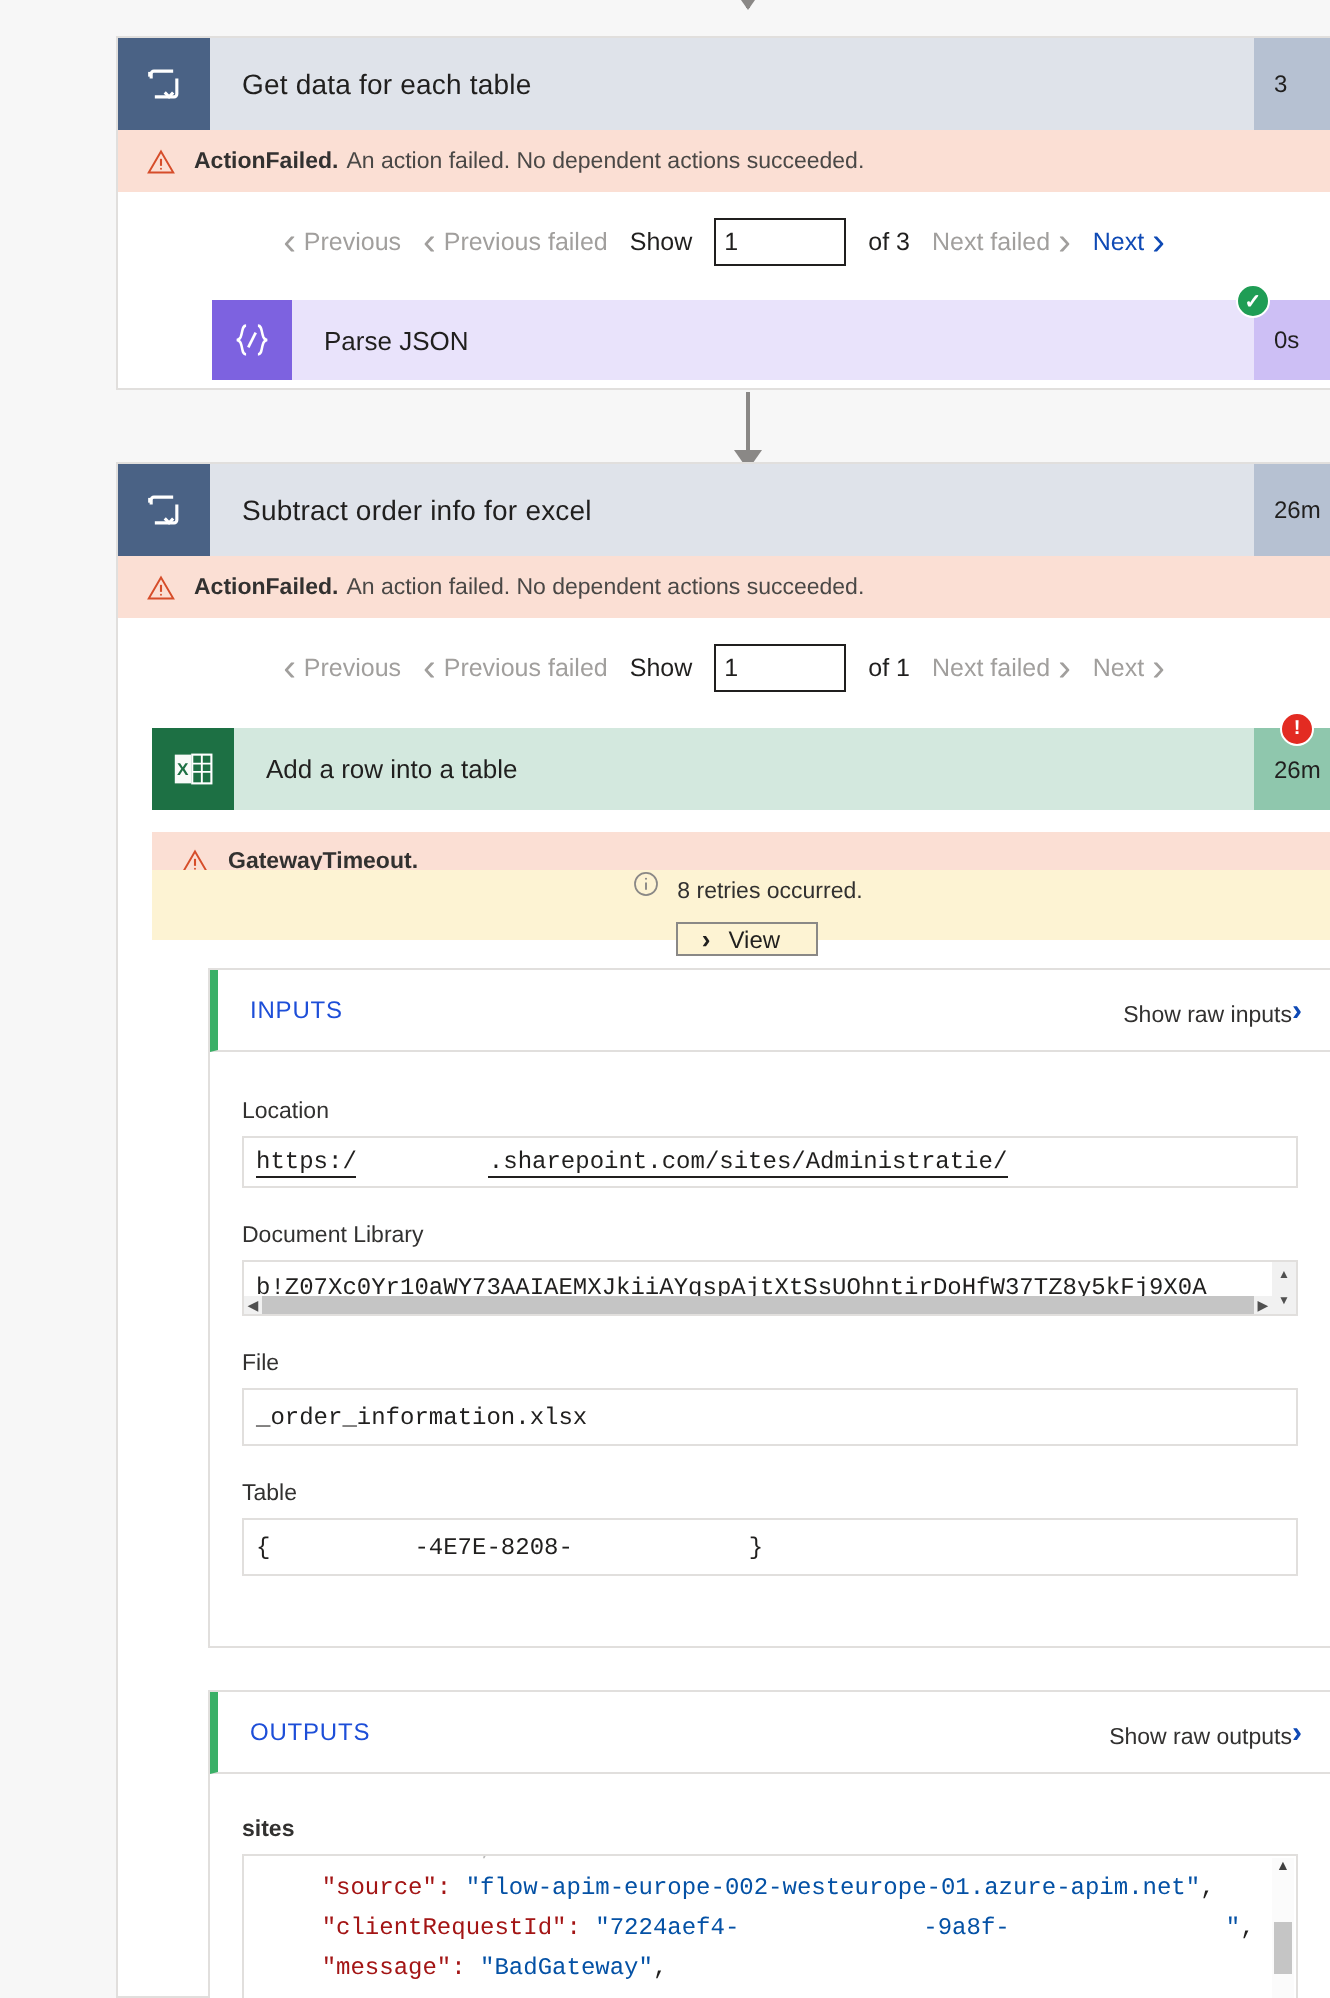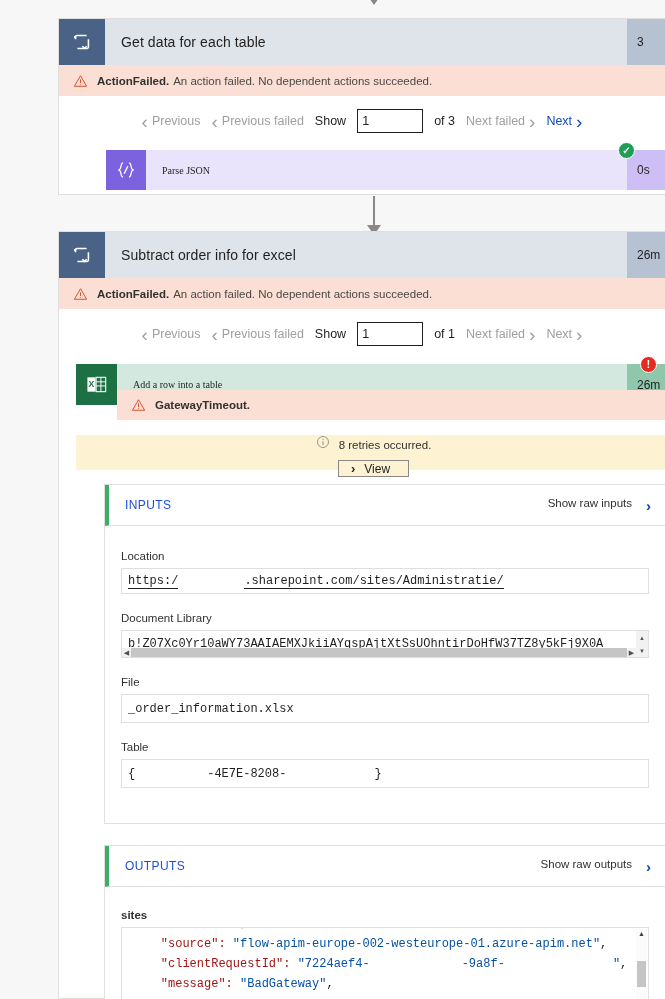--- a/index.html
+++ b/index.html
@@ -142,23 +142,22 @@
     position: absolute;
     display: flex;
     align-items: stretch;
     height: 40px;
   }
   .action-row .a-title {
     flex: 1;
     display: flex;
     align-items: center;
     padding-left: 16px;
-    font-size: 10px;
+    font-size: 13px;
     color: #201f1e;
-    font-family: Liberation Serif, serif;
   }
   .action-row .a-dur {
     display: flex; align-items: center; padding-left: 10px;
     width: 38px; min-width: 38px; font-size: 12px; color: #201f1e;
   }
   .badge {
     position: absolute;
     width: 17px; height: 17px;
     border-radius: 50%;
     display: flex; align-items: center; justify-content: center;
@@ -178,21 +177,21 @@
   .io-head {
     display: flex; align-items: center; justify-content: space-between;
     height: 41px;
     padding: 0 14px 0 16px;
     border-bottom: 1px solid #e1dfdd;
     border-left: 4px solid #3ab067;
     background: #fff;
   }
   .io-head .io-label { font-size: 12px; color: #1d4ed8; letter-spacing: .4px; }
   .io-head .raw {
-    display: flex; align-items: flex-start; gap: 14px;
+    display: flex; align-items: flex-end; gap: 0;
     font-size: 11.5px; color: #323130; cursor: pointer;
   }
   .io-head .raw .chev { color: #0f4ab5; font-size: 15px; font-weight: bold; }
 
   .field { padding: 0 16px; }
   .field .f-label { font-size: 11.5px; color: #323130; margin-bottom: 6px; }
   .field .f-box {
     border: 1px solid #e1dfdd;
     background: #fff;
     height: 26px;
@@ -403,21 +402,21 @@
         <path d="M11.6 9.2h10M11.6 13.5h10M16.6 4.5v15" stroke="#ffffff" stroke-width="1"></path>
       </svg>
     </div>
     <div class="a-title">Add a row into a table</div>
     <div class="a-dur" style="background:#8fc7ad;">26m</div>
     <div class="badge err" style="right:8px;top:-8px;">
       <span>!</span>
     </div>
   </div>
 
-  <div class="strip fail" style="position:absolute;left:76px;right:0;top:390px;height:30px;margin-left:41px;">
+  <div class="strip fail" style="position:absolute;left:76px;right:0;top:416px;height:30px;">
     <svg class="tri-icon" viewBox="0 0 16 16" fill="none" stroke="#d64d2a" stroke-width="1.1">
       <path d="M8 2 15 14H1z"></path>
         <path d="M8 6.2v4" stroke-width="1.2"></path>
         <circle cx="8" cy="11.9" r=".55" fill="#d64d2a" stroke="none"></circle>
     </svg>
     <b>GatewayTimeout.</b>
   </div>
 
   <div class="strip warn" style="position:absolute;left:76px;right:0;top:435px;height:35px;padding-right:8px;flex-direction:column;">
     <span class="txt" style="gap:9px;">

